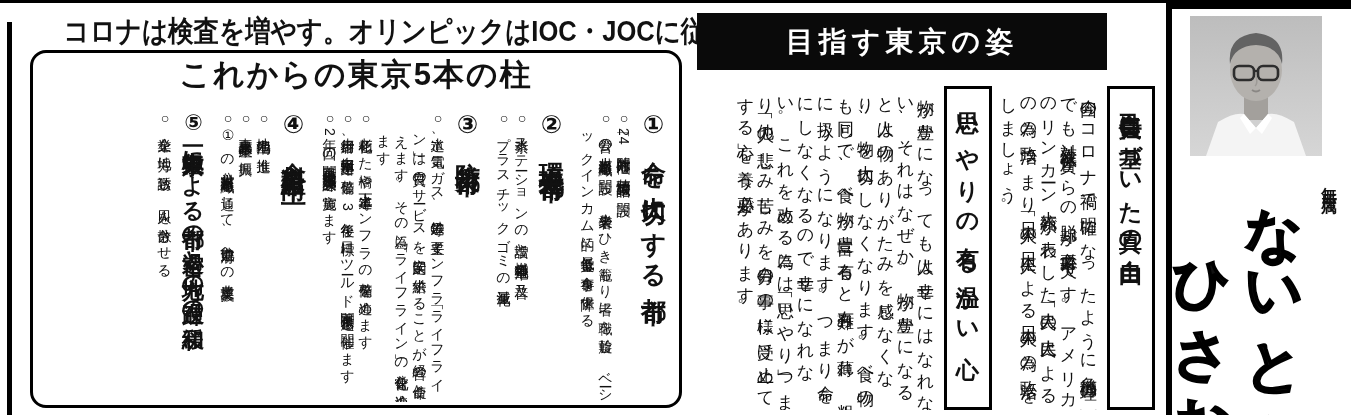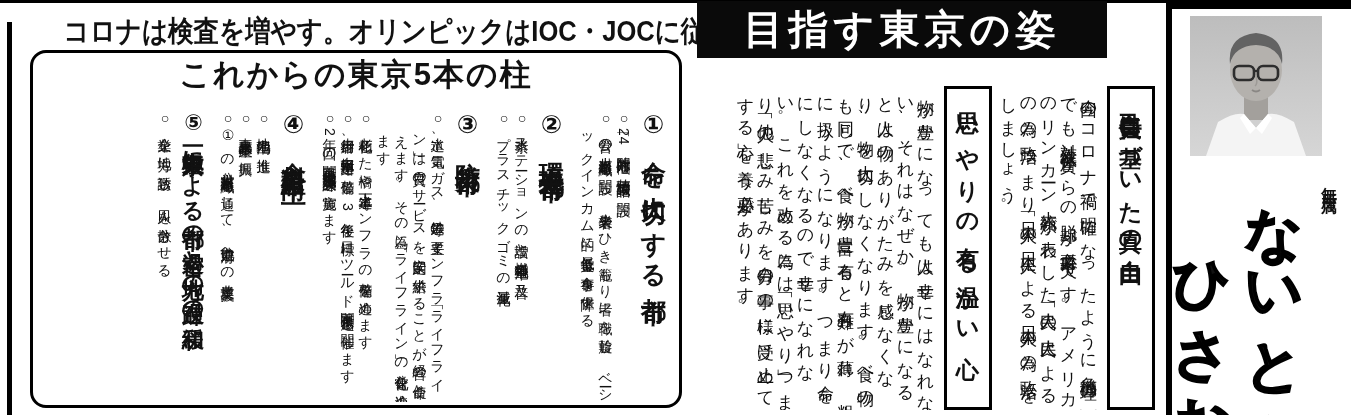--- a/index.html
+++ b/index.html
@@ -37,23 +37,23 @@
   }
   .p-heading.small{font-size:22px;letter-spacing:0;line-height:27px;}
   .p-item{
     font-size:14px;line-height:18px;letter-spacing:1px;
     padding-top:15px;text-indent:-15px;
   }
 
   
   .vision-area{position:absolute;left:697px;top:0;width:468px;height:415px;}
   .banner{
-    position:absolute;left:0;top:1px;width:410px;height:57px;background:#0a0a0a;
+    position:absolute;left:0;top:13px;width:410px;height:57px;background:#0a0a0a;
     color:#fff;display:flex;align-items:center;justify-content:center;
-    font-size:40px;font-weight:bold;letter-spacing:5px;white-space:nowrap;
+    font-size:28px;font-weight:bold;letter-spacing:5px;white-space:nowrap;
   }
   .vision-body{
     position:absolute;top:86px;right:4px;width:464px;height:324px;
     writing-mode:vertical-rl;text-orientation:mixed;overflow:hidden;
   }
   .v-heading{
     box-sizing:border-box;height:324px;border:3px solid #000;
     padding:5px 5px;font-size:23px;font-weight:bold;line-height:32px;
     margin:0 6px 0 9px;background:#fff;
   }

